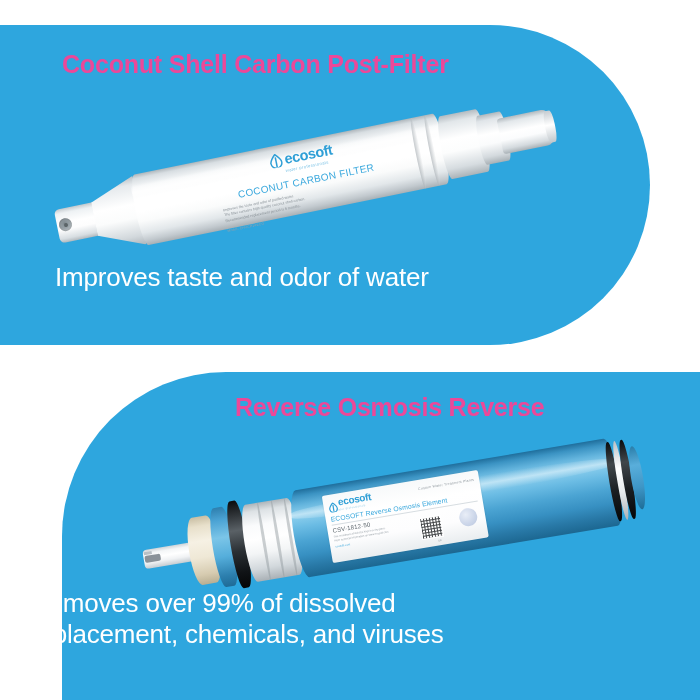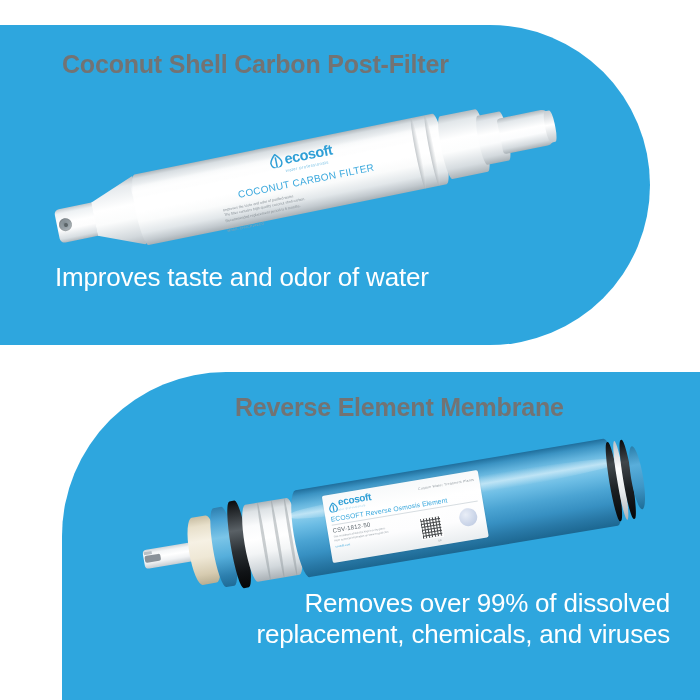--- a/index.html
+++ b/index.html
@@ -39,42 +39,42 @@
     left: 62px;
     top: 372px;
     width: 638px;
     height: 328px;
     border-radius: 164px 0 0 0;
   }
 
   
   .panel-title {
     position: absolute;
-    color: #737373;
+    color: #ec4899;
     font-weight: bold;
     font-size: 25px;
     letter-spacing: -0.2px;
     white-space: nowrap;
   }
   .title-top { left: 62px; top: 50px; }
   .title-bottom { left: 235px; top: 393px; }
 
   .panel-caption {
     position: absolute;
     color: #ffffff;
     font-size: 26px;
     font-weight: 300;
     line-height: 1.18;
     letter-spacing: -0.2px;
     white-space: nowrap;
   }
   .caption-top { left: 55px; top: 262px; }
   .caption-bottom {
     left: 0; top: 588px; width: 700px;
-    text-align: right;
+    text-align: left;
     white-space: normal;
     padding: 0 30px;
     box-sizing: border-box;
   }
   .caption-bottom .cap-line { display: block; }
 
   
   .carbon-wrap {
     position: absolute;
     left: 52px;
@@ -471,21 +471,21 @@
 Recommended replacement period is 6 months.</div>
 
       <div class="cf-model">Model: CHVCP14ECO</div>
     </div>
   </div>
 
   <div class="panel-caption caption-top">Improves taste and odor of water</div>
 
   <div class="panel panel-bottom"></div>
 
-  <div class="panel-title title-bottom">Reverse Element Membrane</div>
+  <div class="panel-title title-bottom">Reverse Osmosis Reverse</div>
 
   <div class="ro-wrap">
 
     <div class="ro-tube">
       <div class="ro-tube-slot"></div>
       <div class="ro-tube-slot2"></div>
     </div>
 
     <div class="ro-cap"></div>
     <div class="ro-innerblue"></div>

